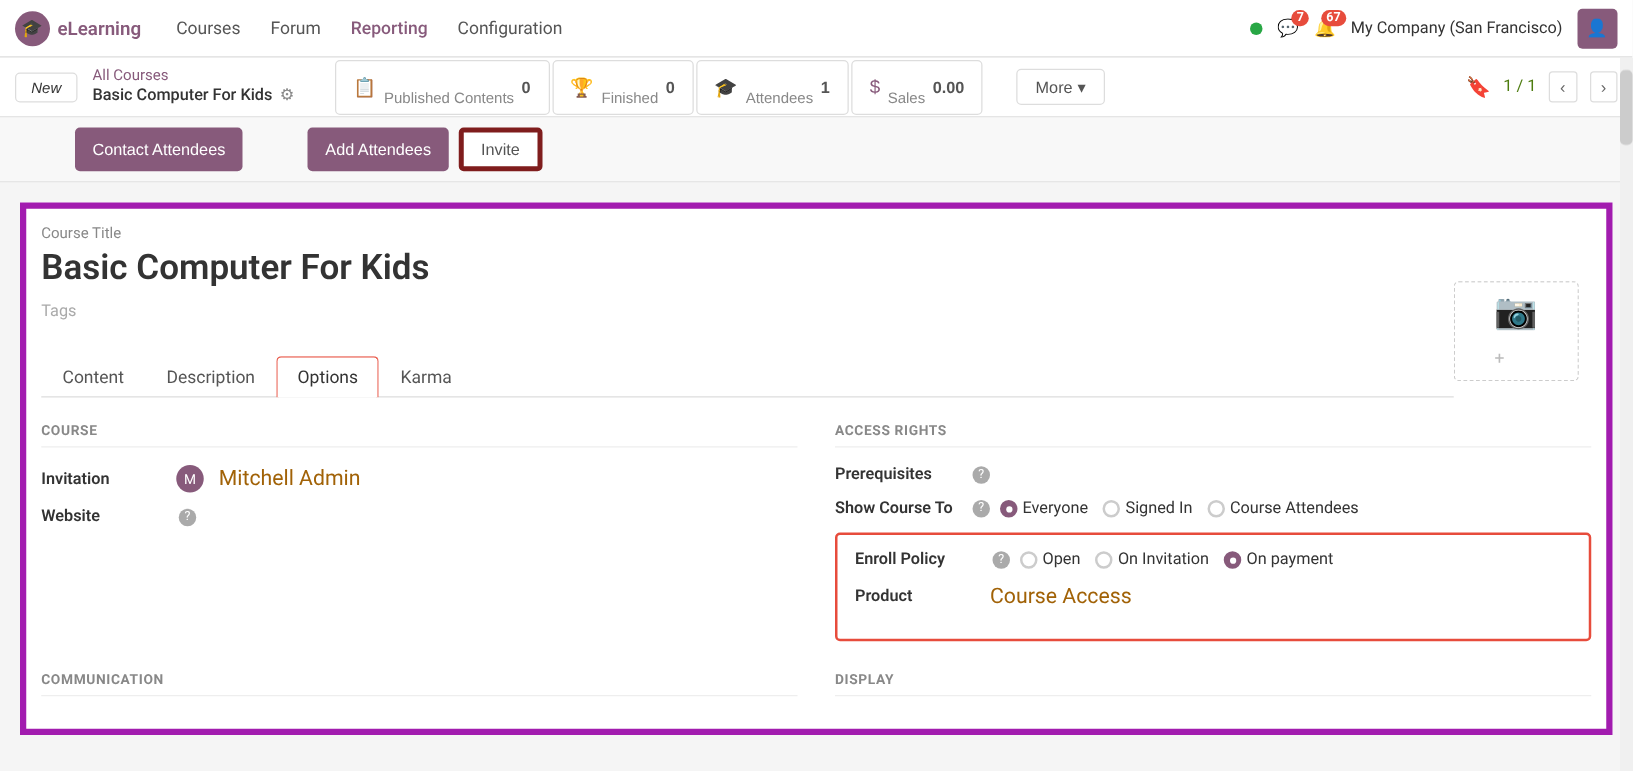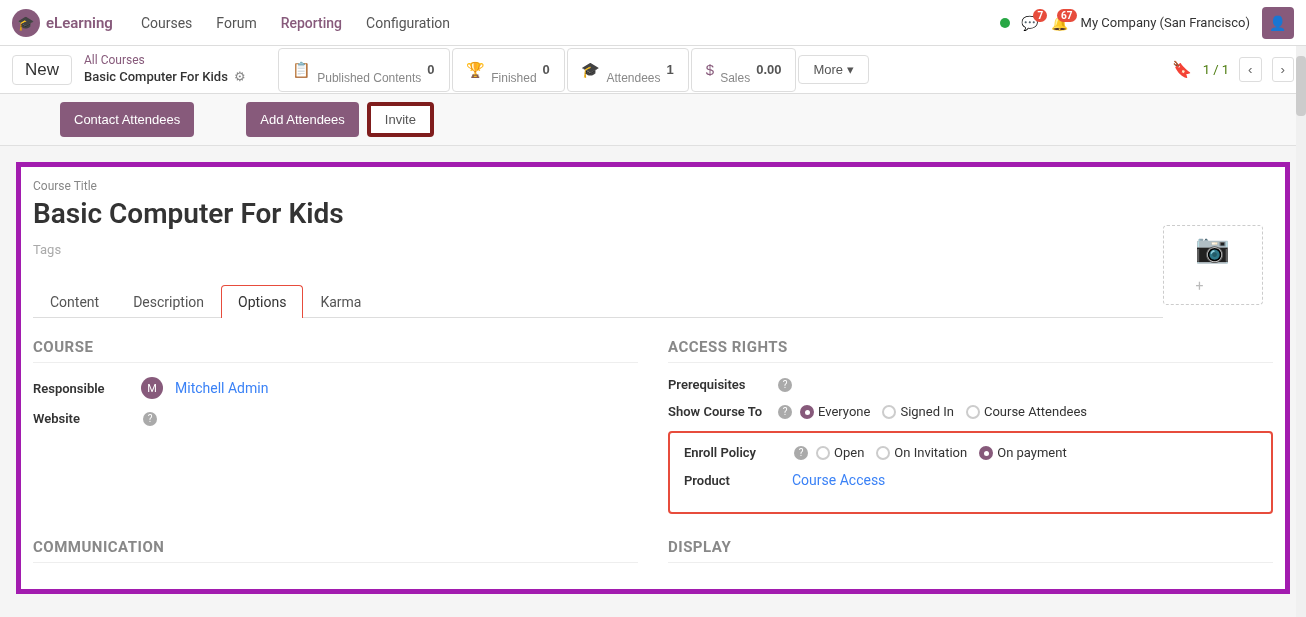--- a/index.html
+++ b/index.html
@@ -104,22 +104,23 @@
       padding: 0 12px;
       height: 48px;
       gap: 12px;
     }
     .btn-new {
       border: 1px solid #ddd;
       background: white;
       padding: 4px 12px;
       border-radius: 4px;
       cursor: pointer;
-      font-size: 17px;
+      font-size: 12px;
       color: #333;
+      font-style: italic;
     }
     .breadcrumb {
       display: flex;
       flex-direction: column;
       line-height: 1.3;
     }
     .breadcrumb-top {
       color: #875A7B;
       font-size: 12px;
       cursor: pointer;
@@ -159,20 +160,21 @@
       display: flex;
       align-items: center;
       gap: 4px;
       padding: 6px 14px;
       border: 1px solid #ddd;
       border-radius: 4px;
       background: white;
       cursor: pointer;
       font-size: 13px;
       color: #555;
+      margin-left: 25px;
     }
 
     .nav-right-actions {
       margin-left: auto;
       display: flex;
       align-items: center;
       gap: 10px;
     }
     .bookmark-icon { color: #888; font-size: 16px; cursor: pointer; }
     .pagination-text { font-size: 13px; color: #4d7c0f; }
@@ -283,21 +285,21 @@
       font-weight: 400;
     }
 
     
     .two-col {
       display: grid;
       grid-template-columns: 1fr 1fr;
       gap: 30px;
     }
     .section-header {
-      font-size: 15px;
+      font-size: 11px;
       font-weight: 700;
       color: #888;
       letter-spacing: 0.5px;
       text-transform: uppercase;
       margin-bottom: 14px;
       padding-bottom: 6px;
       border-bottom: 1px solid #eee;
     }
     .field-row {
       display: flex;
@@ -305,23 +307,23 @@
       margin-bottom: 12px;
       gap: 8px;
     }
     .field-name {
       font-weight: 600;
       font-size: 13px;
       color: #333;
       min-width: 100px;
     }
     .field-link {
-      color: #3b82f6;
-      cursor: pointer;
-      font-size: 14px;
+      color: #a16207;
+      cursor: pointer;
+      font-size: 17px;
     }
     .help-icon {
       display: inline-block;
       width: 14px;
       height: 14px;
       background: #aaa;
       border-radius: 50%;
       color: white;
       font-size: 10px;
       text-align: center;
@@ -501,21 +503,21 @@
       <div class="tab">Description</div>
       <div class="tab active">Options</div>
       <div class="tab">Karma</div>
     </div>
 
     <div class="two-col">
 
       <div>
         <div class="section-header">COURSE</div>
         <div class="field-row">
-          <span class="field-name">Responsible</span>
+          <span class="field-name">Invitation</span>
           <span class="avatar-small">M</span>
           <span class="field-link">Mitchell Admin</span>
         </div>
         <div class="field-row">
           <span class="field-name">Website</span>
           <span class="help-icon">?</span>
         </div>
       </div>
 
       <div>

